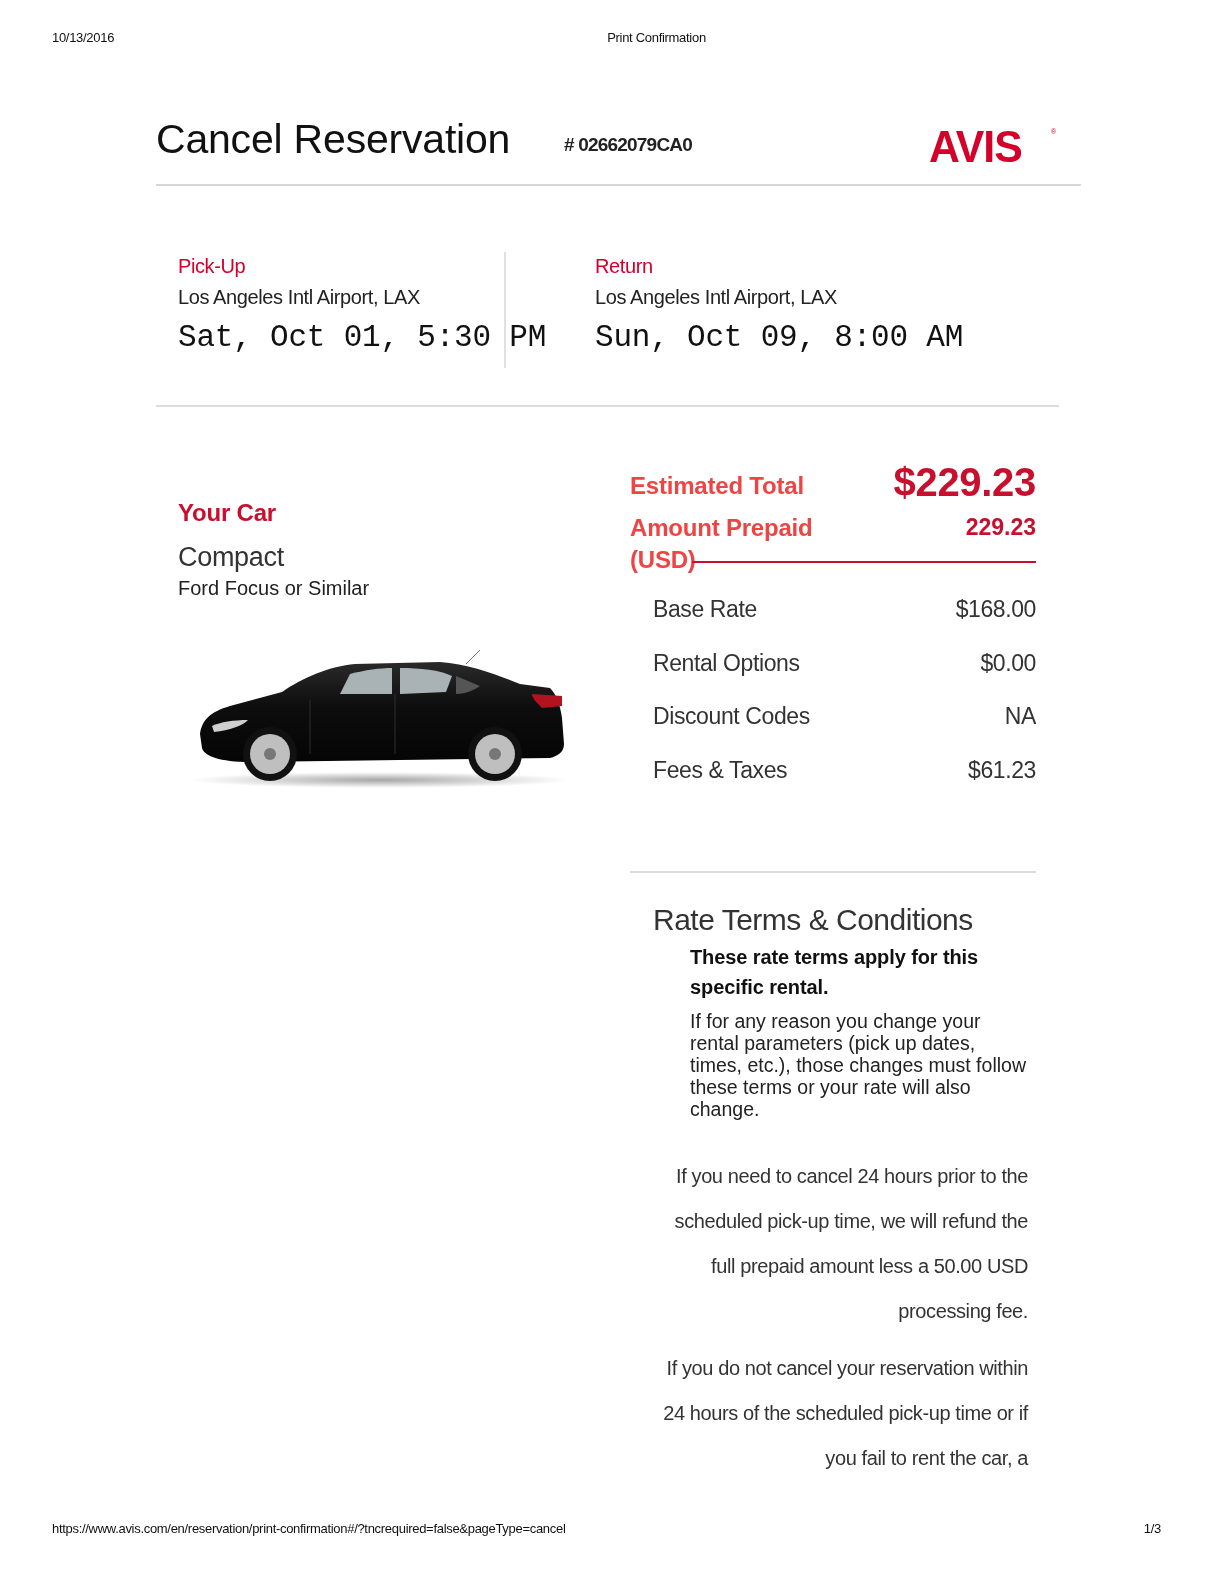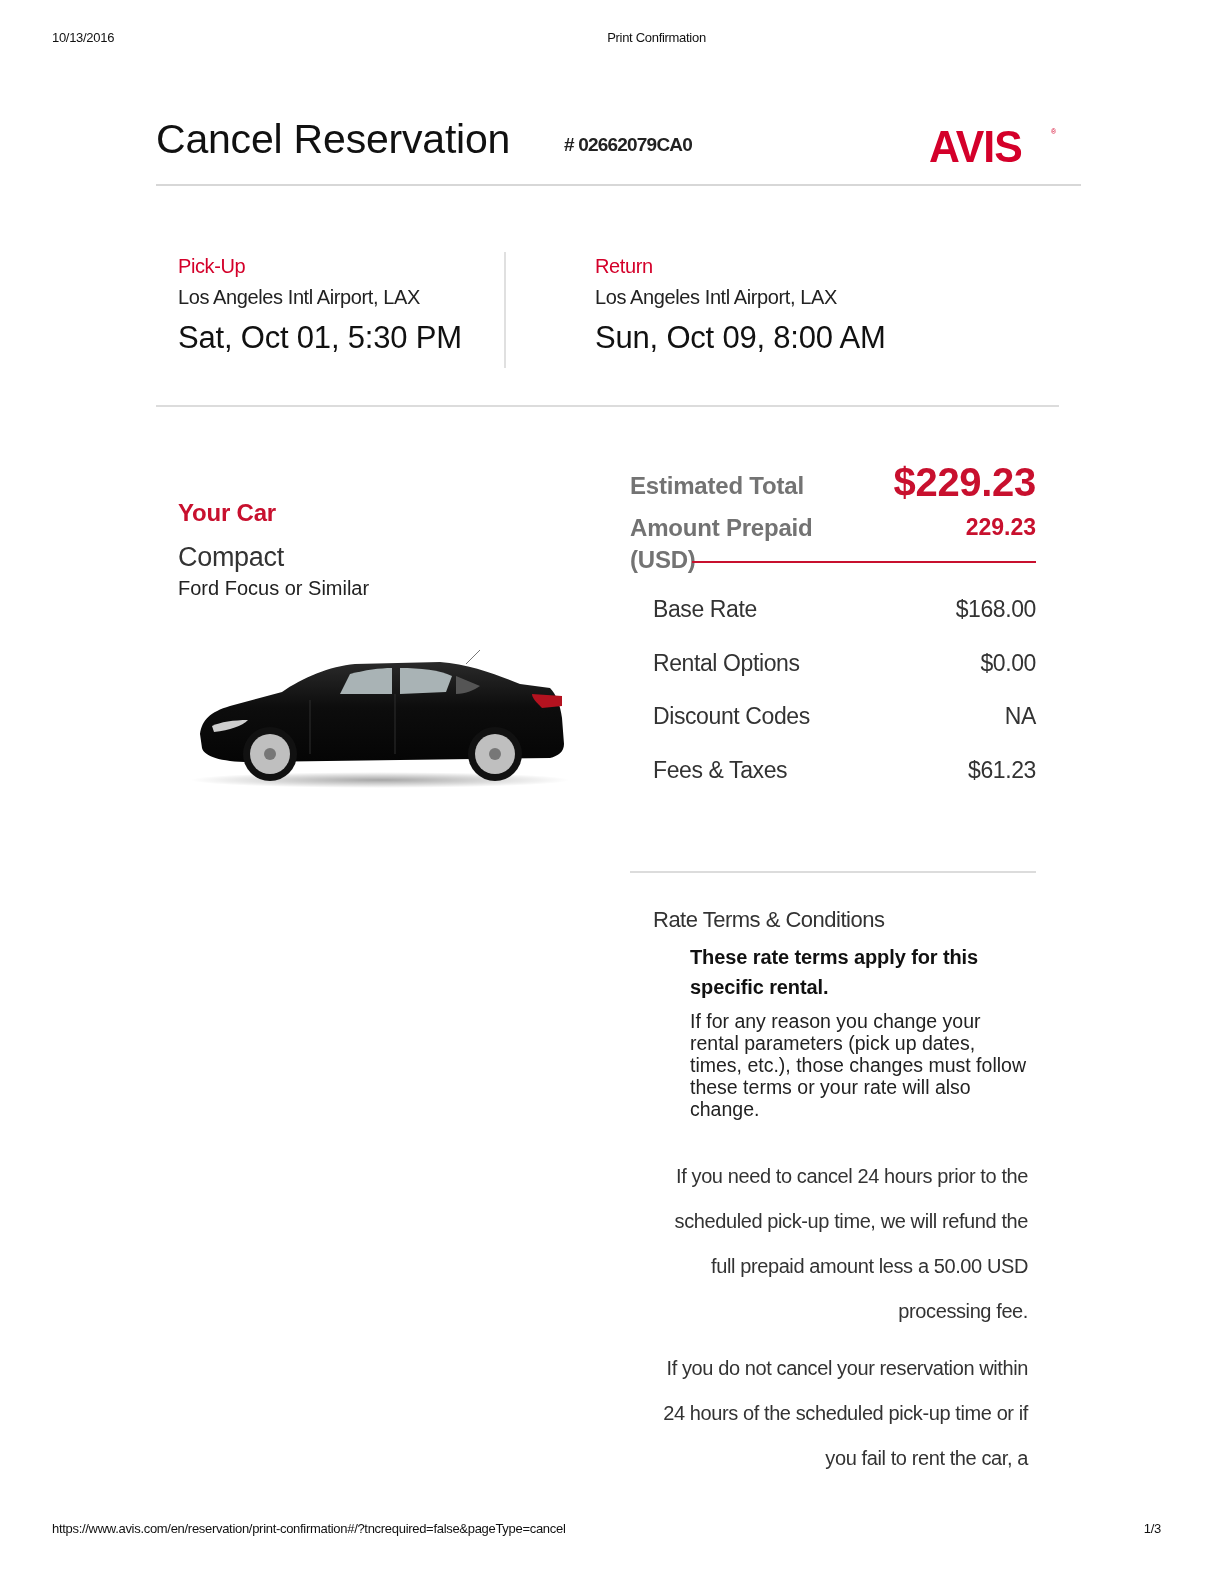--- a/index.html
+++ b/index.html
@@ -23,49 +23,49 @@
 
     .divider-1 { position: absolute; left: 156px; top: 184px; width: 925px; height: 2px; background: #d7d7d7; }
 
     .trip { position: absolute; left: 156px; top: 252px; width: 903px; height: 118px; }
     .trip-col { position: absolute; top: 0; }
     .trip-col.pickup { left: 22px; }
     .trip-col.return { left: 405px; margin-left: 34px; }
     .trip-sep { position: absolute; left: 348px; top: 0; width: 2px; height: 116px; background: #e0e0e0; }
     .trip-label { font-size: 20px; color: #d4002a; font-weight: 400; letter-spacing: -0.4px; height: 28px; line-height: 28px; }
     .trip-loc { font-size: 20px; color: #222; letter-spacing: -0.4px; margin-top: 4px; height: 26px; line-height: 26px; }
-    .trip-dt { font-size: 31px; color: #111; margin-top: 10px; line-height: 36px; letter-spacing: -0.2px; }
+    .trip-dt { font-size: 31px; color: #111; margin-top: 10px; line-height: 36px; letter-spacing: -0.2px; font-family: Liberation Mono, monospace; }
 
     .divider-2 { position: absolute; left: 156px; top: 405px; width: 903px; height: 2px; background: #dcdcdc; }
 
     .car { position: absolute; left: 178px; top: 496px; width: 420px; }
     .car-label { font-size: 24px; font-weight: 700; color: #c8102e; height: 34px; line-height: 34px; letter-spacing: -0.2px; }
     .car-class { font-size: 27px; color: #333; margin-top: 12px; height: 30px; line-height: 30px; letter-spacing: -0.3px; }
     .car-model { font-size: 20px; color: #222; margin-top: 4px; line-height: 24px; }
     .car-image { position: absolute; left: 12px; top: 146px; width: 380px; height: 150px; }
 
     .totals { position: absolute; left: 630px; top: 462px; width: 406px; }
     .tot-row { position: relative; height: 42px; }
-    .tot-label { position: absolute; left: 0; font-size: 24px; font-weight: 700; color: #737373; letter-spacing: -0.2px; }
+    .tot-label { position: absolute; left: 0; font-size: 24px; font-weight: 700; color: #ef4444; letter-spacing: -0.2px; }
     .tot-value.big { position: absolute; right: 0; top: -2px; font-size: 40px; font-weight: 700; color: #c8102e; letter-spacing: -0.3px; }
     .tot-row.estimated .tot-label { top: 10px; }
     .tot-row.prepaid { height: 72px; }
     .tot-row.prepaid .tot-label { top: 8px; line-height: 32px; width: 220px; }
     .tot-value.small { position: absolute; right: 0; top: 10px; font-size: 23px; font-weight: 700; color: #c8102e; }
     .prepaid-line { position: absolute; left: 62px; top: 99px; width: 344px; height: 2px; background: #c8102e; }
 
     .breakdown { position: absolute; left: 653px; top: 590px; width: 383px; }
     .bd-row { position: relative; height: 53.5px; font-size: 23px; color: #333; letter-spacing: -0.4px; }
     .bd-label { position: absolute; left: 0; top: 6px; }
     .bd-value { position: absolute; right: 0; top: 6px; }
 
     .divider-3 { position: absolute; left: 630px; top: 871px; width: 406px; height: 2px; background: #dcdcdc; }
 
     .terms { position: absolute; left: 653px; top: 904px; width: 380px; }
-    .terms-title { font-size: 22px; color: #333; letter-spacing: -0.5px; height: 32px; line-height: 32px; }
+    .terms-title { font-size: 30px; color: #333; letter-spacing: -0.5px; height: 32px; line-height: 32px; }
     .terms-box { margin-left: 37px; margin-top: 6px; }
     .terms-bold { font-size: 20px; font-weight: 700; color: #111; line-height: 30px; letter-spacing: -0.1px; }
     .terms-body { font-size: 19.5px; color: #222; line-height: 22px; margin-top: 8px; width: 340px; }
     .policy { font-size: 20px; color: #333; line-height: 45px; letter-spacing: -0.4px; margin-top: 34px; width: 375px; text-align: right; }
     .policy + .policy { margin-top: 12px; }
   </style>
 </head>
 <body>
 
 <div class="print-header">

